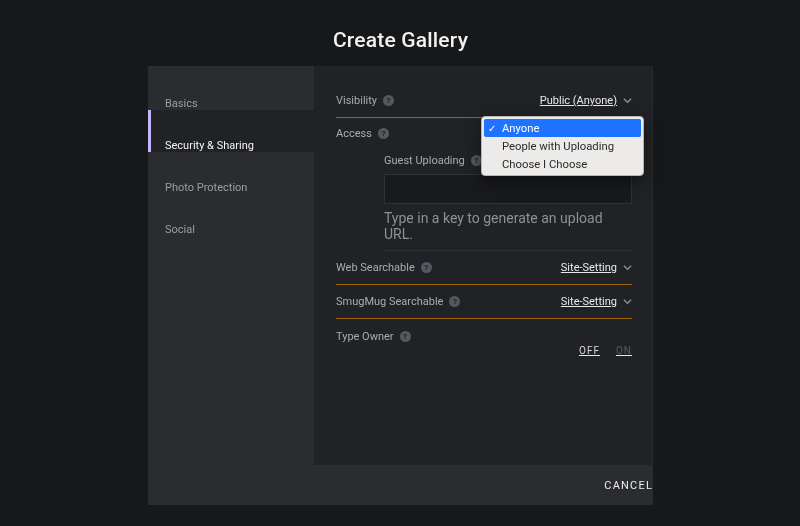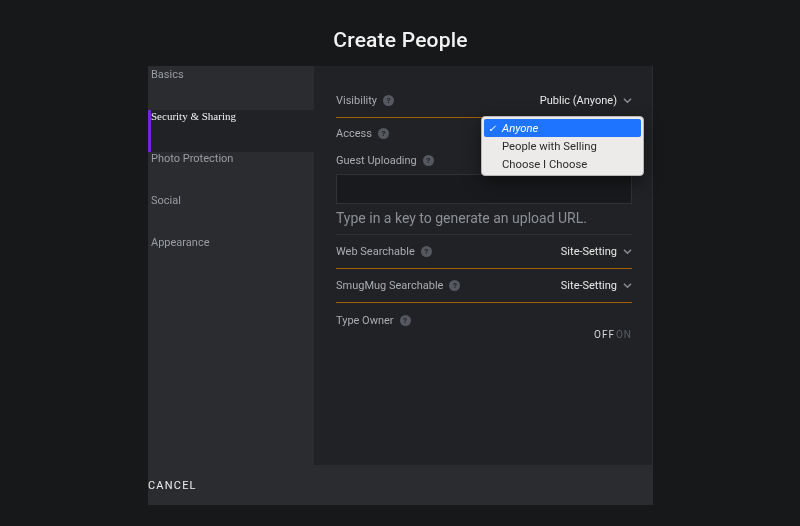--- a/index.html
+++ b/index.html
@@ -32,31 +32,31 @@
     position: relative;
   }
   .sidebar {
     width: 166px;
     background: #2a2c30;
     display: flex; flex-direction: column;
     padding-top: 2px;
   }
   .sidebar-item {
     height: 42px;
-    display: flex; align-items: flex-start;
+    display: flex; align-items: flex-end;
+    padding-left: 14px;
     font-size: 11px;
     color: #9a9da2;
     cursor: pointer;
     border-left: 3px solid transparent;
   }
   .sidebar-item.active {
     background: #202225;
     color: #f4f4f4;
-    border-left: 3px solid #6d28d9;
-    font-family: Liberation Serif, serif;
+    border-left: 3px solid #c4b5fd;
   }
   .content {
     flex: 1;
     padding: 18px 20px 10px 22px;
     position: relative;
   }
   .row {
     display: flex;
     align-items: center;
     height: 34px;
@@ -77,58 +77,60 @@
     font-size: 8px;
     font-weight: 700;
     display: inline-flex;
     align-items: center; justify-content: center;
     margin-left: 6px;
   }
   .row-value {
     display: flex; align-items: center;
     font-size: 11px;
     color: #e8e8e8;
+    text-decoration: underline;
   }
   .chev {
     margin-left: 6px;
     color: #8c8f94;
   }
   .chev svg { display: block; }
   .input-block {
     padding-top: 2px;
     padding-bottom: 8px;
     border-bottom: 1px solid #2e3034;
+    margin-left: 48px;
   }
   .text-input {
     width: 100%;
     height: 30px;
     background: #191a1d;
     border: 1px solid #303238;
     margin-top: 4px;
   }
   .hint {
     font-size: 14px;
     color: #8d9095;
     margin-top: 6px;
   }
   .toggle {
-    display: flex; gap: 1px;
+    display: flex; gap: 16px;
     font-size: 10px;
     letter-spacing: 1px;
     margin-top: 28px;
   }
   .toggle .off { color: #d8d8d8; }
   .toggle .on  { color: #5a5d62; }
   .footer {
     height: 40px;
     display: flex;
   }
   .btn {
     flex: 1;
-    display: flex; align-items: center; justify-content: flex-start;
+    display: flex; align-items: center; justify-content: flex-end;
     font-size: 11px;
     letter-spacing: 1.2px;
     cursor: pointer;
   }
   .btn.cancel { background: #2a2c30; color: #ededed; }
   .btn.create { background: #7cb518; color: #ffffff; background: #78be20; }
   .btn.create { background: #73bd1e; }
   .btn.create { background: #72bc1d; }
   .btn.create { background: #72bb1f; }
 
@@ -151,52 +153,48 @@
     font-size: 11.3px;
     color: #2b2b2b;
     padding: 0 8px 0 18px;
     position: relative;
     border-radius: 2px;
     cursor: pointer;
   }
   .dropdown-item.selected {
     background: #1f74ff;
     color: #ffffff;
-    font-style: italic;
   }
   .dropdown-item.selected::before {
     content: "✓";
     position: absolute;
     left: 4px;
     font-size: 10px;
   }
 </style>
 </head>
 <body>
 
 <div class="modal">
-  <div class="modal-title">Create People</div>
+  <div class="modal-title">Create Gallery</div>
 
   <div class="modal-body">
 
     <div class="sidebar">
       <div class="sidebar-item">
         <span>Basics</span>
       </div>
       <div class="sidebar-item active">
         <span>Security &amp; Sharing</span>
       </div>
       <div class="sidebar-item">
         <span>Photo Protection</span>
       </div>
       <div class="sidebar-item">
         <span>Social</span>
-      </div>
-      <div class="sidebar-item">
-        <span>Appearance</span>
       </div>
     </div>
 
     <div class="content">
 
       <div class="row">
         <div class="row-label">
           <span>Visibility</span>
           <span class="help-icon">?</span>
         </div>
@@ -266,21 +264,21 @@
           <span class="off">OFF</span>
           <span class="on">ON</span>
         </div>
       </div>
 
       <div class="dropdown">
         <div class="dropdown-item selected">
           <span>Anyone</span>
         </div>
         <div class="dropdown-item">
-          <span>People with Selling</span>
+          <span>People with Uploading</span>
         </div>
         <div class="dropdown-item">
           <span>Choose I Choose</span>
         </div>
       </div>
 
     </div>
   </div>
 
   <div class="footer">

